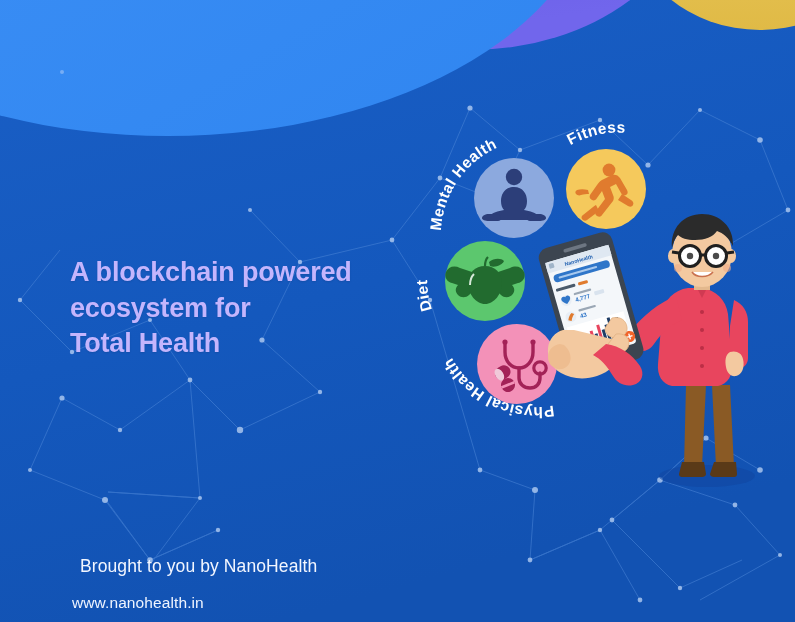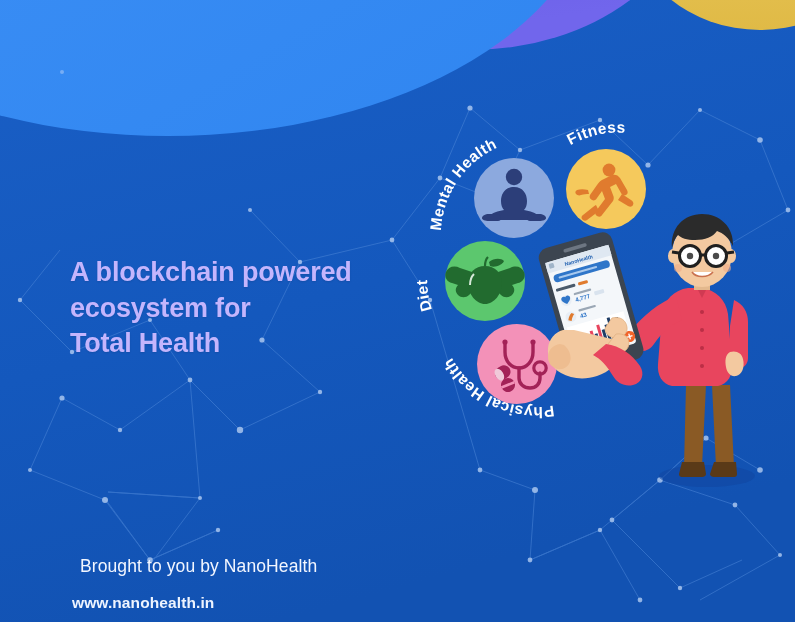--- a/index.html
+++ b/index.html
@@ -38,21 +38,21 @@
     color:#f2f6ff;
     font-size:17.5px;
     font-weight:400;
     letter-spacing:0.1px;
   }
   .footer-url {
     position:absolute;
     left:72px; top:594px;
     color:#eef4ff;
     font-size:15.5px;
-    font-weight:700;
+    font-weight:400;
     letter-spacing:0.1px;
   }
 </style>
 </head>
 <body>
 
 <div id="stage">
 
   <svg class="layer" viewBox="0 0 795 622" width="795" height="622" preserveAspectRatio="none">
     <defs>

